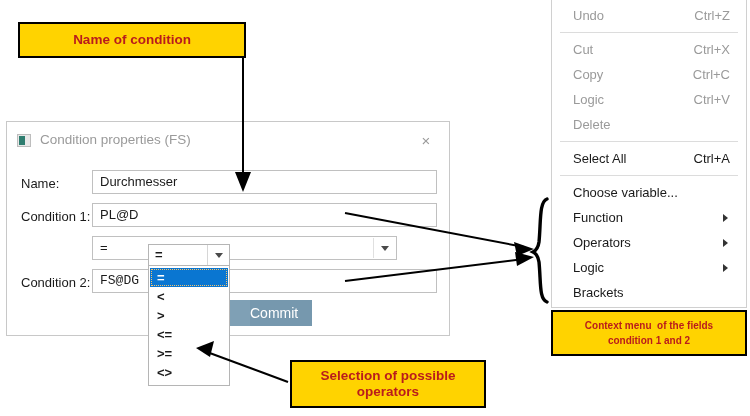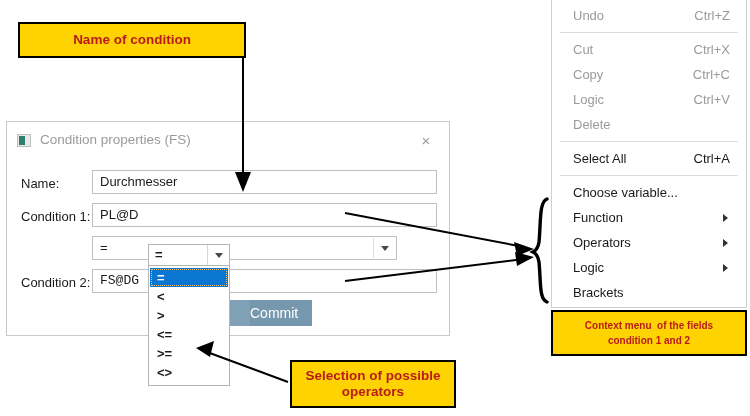--- a/index.html
+++ b/index.html
@@ -30,21 +30,21 @@
     font-size: 13.5px;
     line-height: 16px;
     display: flex;
     align-items: center;
     justify-content: center;
     text-align: center;
     box-sizing: border-box;
     white-space: pre-wrap;
   }
   #callout-name      { left: 18px;  top: 22px;  width: 228px; height: 36px; }
-  #callout-operators { left: 290px; top: 360px; width: 166px; height: 48px; }
+  #callout-operators { left: 290px; top: 360px; width: 196px; height: 48px; }
   #callout-context   { left: 551px; top: 310px; width: 196px; height: 46px;
                        font-size: 10px; line-height: 15px; }
 
   
   #dialog {
     position: absolute;
     left: 6px; top: 121px;
     width: 444px; height: 215px;
     background: #ffffff;
     border: 1px solid #c8c8c8;

